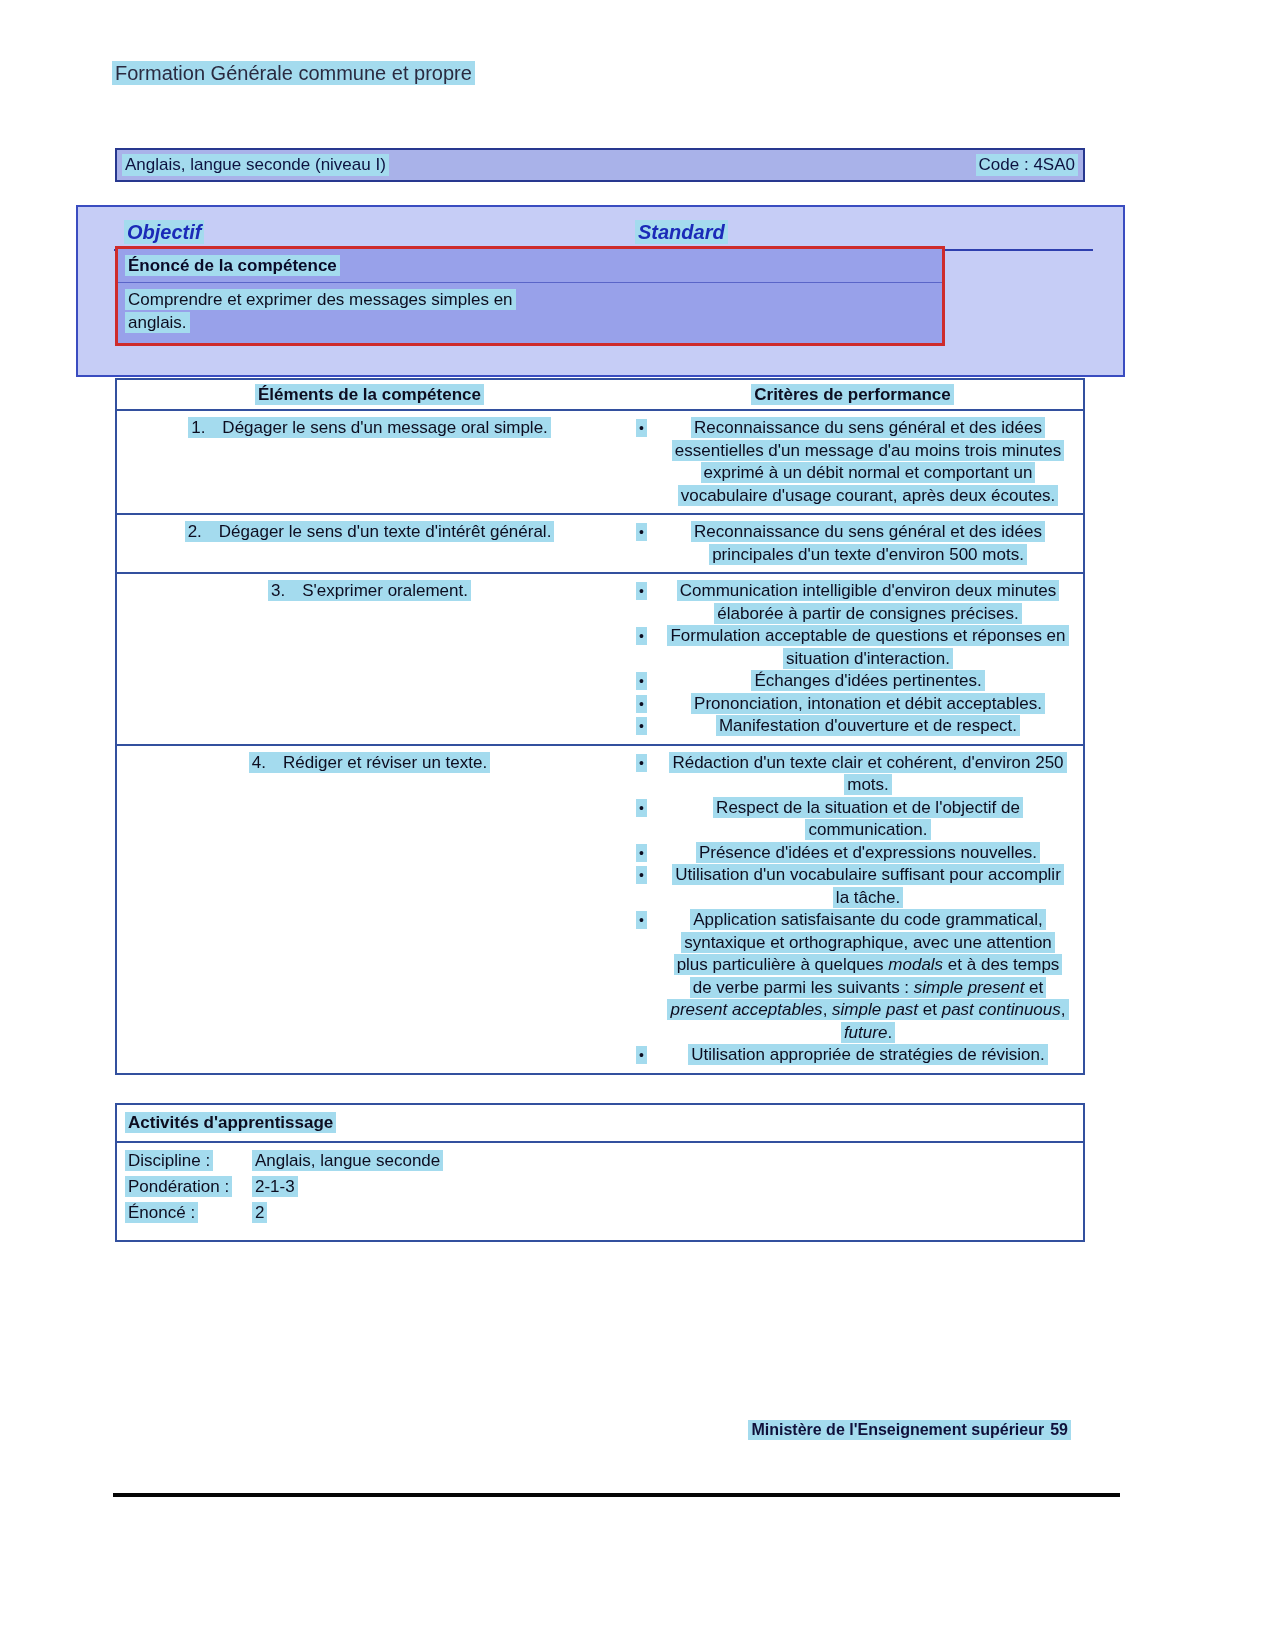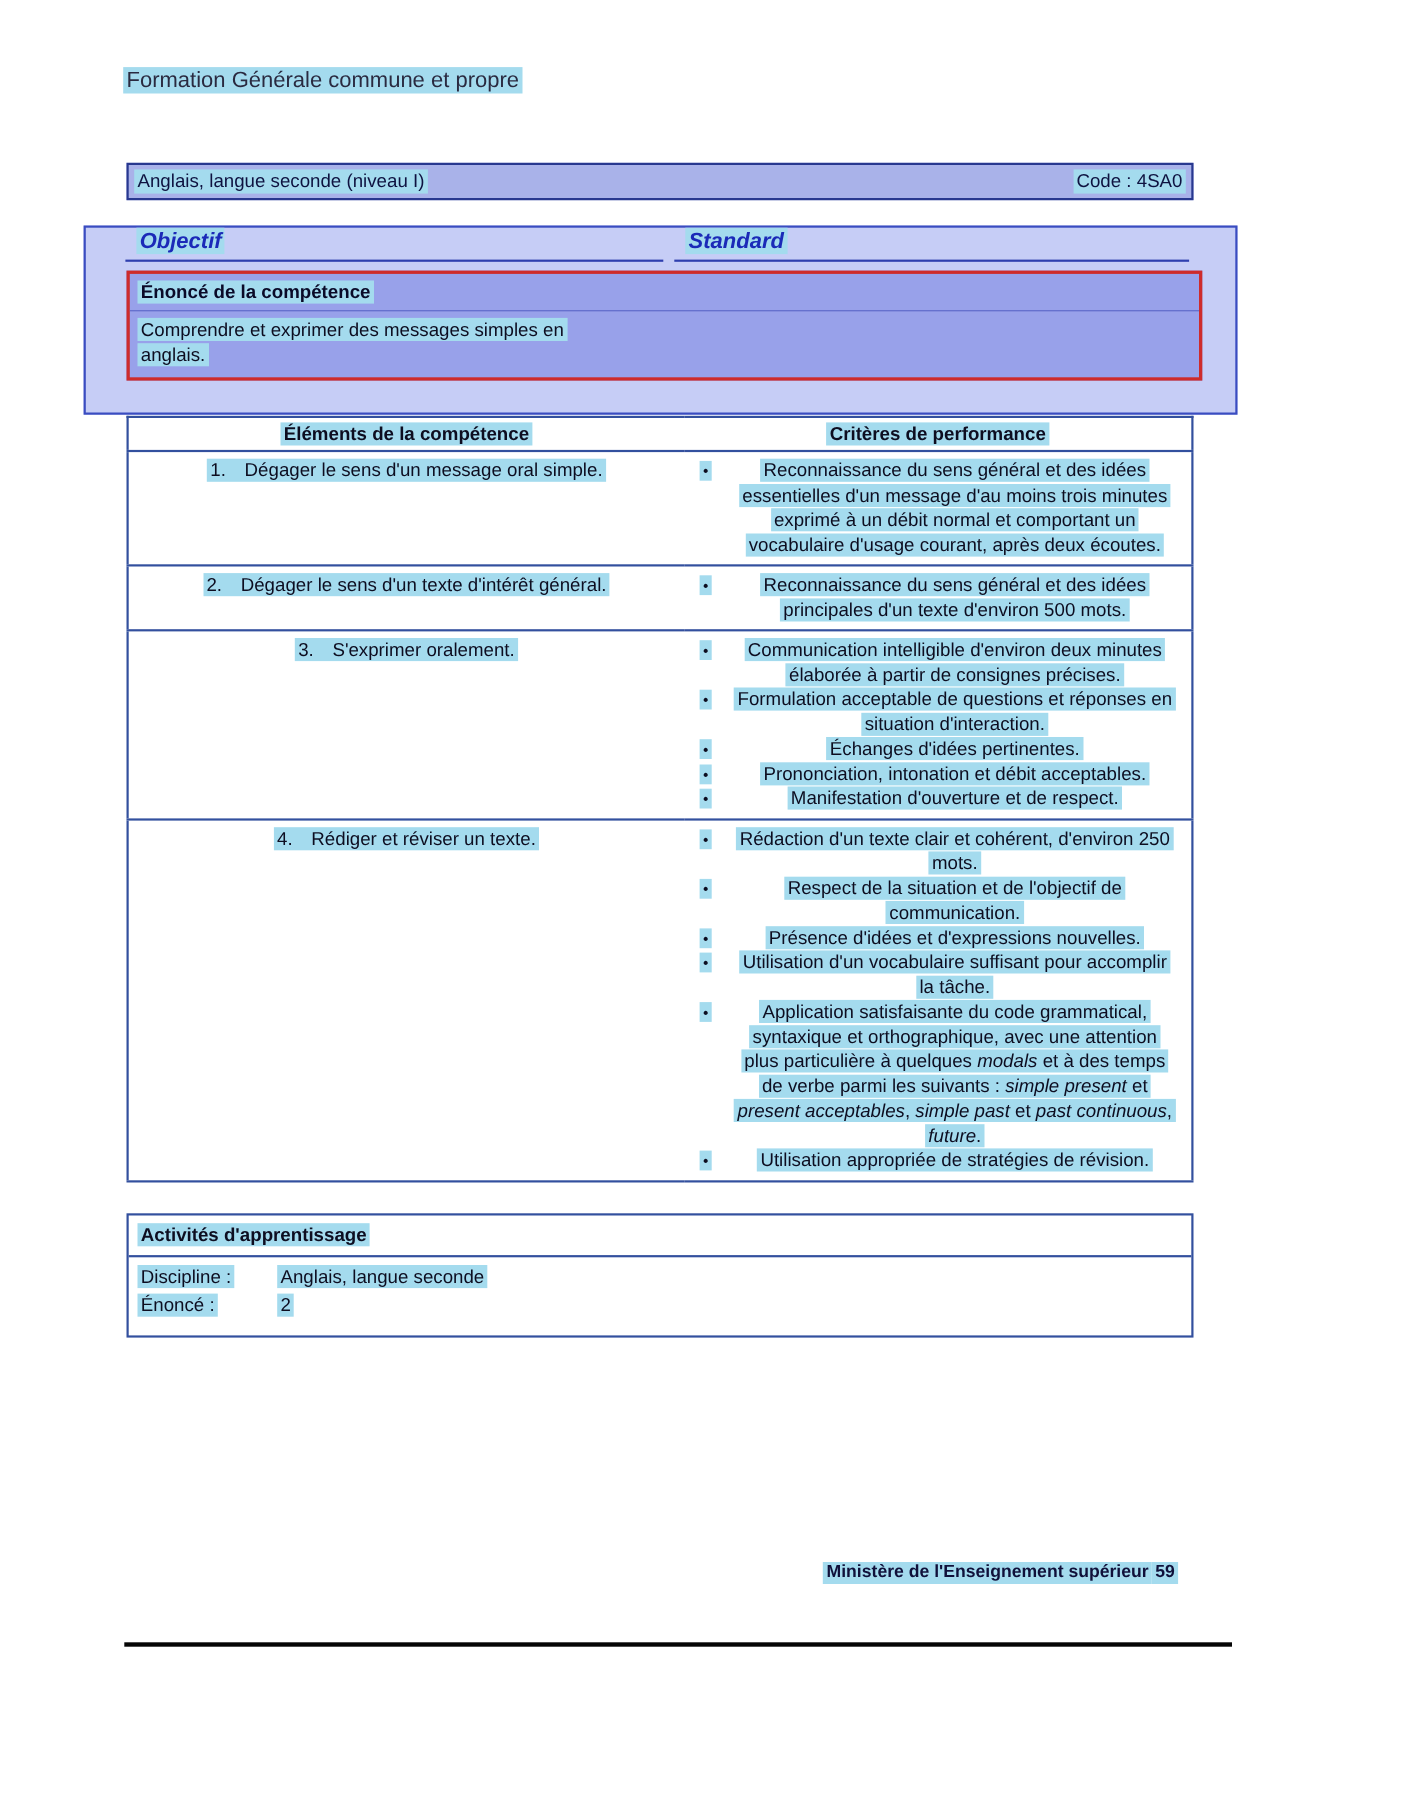--- a/index.html
+++ b/index.html
@@ -19,28 +19,28 @@
     position:absolute; left:115px; top:148px; width:970px; height:34px;
     background:#a9b2e9; border:2px solid #28388f; box-sizing:border-box;
     display:flex; align-items:center; justify-content:space-between;
     padding:0 5px; font-size:17px; color:#0e1240;gap:44px;
   }
 
   .objectif-panel{
     position:absolute; left:76px; top:205px; width:1049px; height:172px;
     background:#c6cdf6; border:2px solid #3a4cc0; box-sizing:border-box;
   }
-  .os-headings{ display:flex; margin-top:0; }
+  .os-headings{ display:flex; margin-top:13px;gap:12px; }
   .os-col{ border-bottom:2px solid #2e3fae; padding:1px 0 5px 10px; box-sizing:border-box; }
   .os-col.c1{ margin-left:36px; width:489px; }
   .os-col.c2{ margin-left:10px; width:468px; }
   .os-h{ font-size:20px; font-weight:bold; font-style:italic; color:#1b2ab8; }
 
   .enonce-box{
-    position:absolute; left:37px; top:39px; width:978px;
+    position:absolute; left:37px; top:39px; width:830px;
     background:#98a1ea; border:3px solid #ce2b2b; box-sizing:border-box;
   }
   .enonce-title{ font-size:17px; font-weight:bold; padding:7px 7px 6px; border-bottom:1px solid #5a65c8; color:#0a0a28; }
   .enonce-body{ font-size:17px; padding:5px 7px 9px; width:452px; line-height:23px; box-sizing:border-box; }
 
   .comp-table{
     position:absolute; left:115px; top:378px; width:970px;
     border-collapse:collapse; background:#ffffff; font-size:17px;
     border:2px solid #33509e;
   }
@@ -175,20 +175,24 @@
 </table>
 
 <div class="activities-panel">
   <div class="act-header"><span class="hl">Activités d'apprentissage</span></div>
   <div class="act-fields">
     <div class="act-row">
       <span class="act-label"><span class="hl">Discipline :</span></span>
       <span><span class="hl">Anglais, langue seconde</span></span>
     </div>
     <div class="act-row">
+      <span class="act-label"><span class="hl">Pondération :</span></span>
+      <span><span class="hl">2-1-3</span></span>
+    </div>
+    <div class="act-row">
       <span class="act-label"><span class="hl">Énoncé :</span></span>
       <span><span class="hl">2</span></span>
     </div>
   </div>
 </div>
 
 <div class="footer-rule"></div>
 <div class="footer-row">
   <span class="hl">Ministère de l'Enseignement supérieur</span>
   <span class="hl">59</span>

